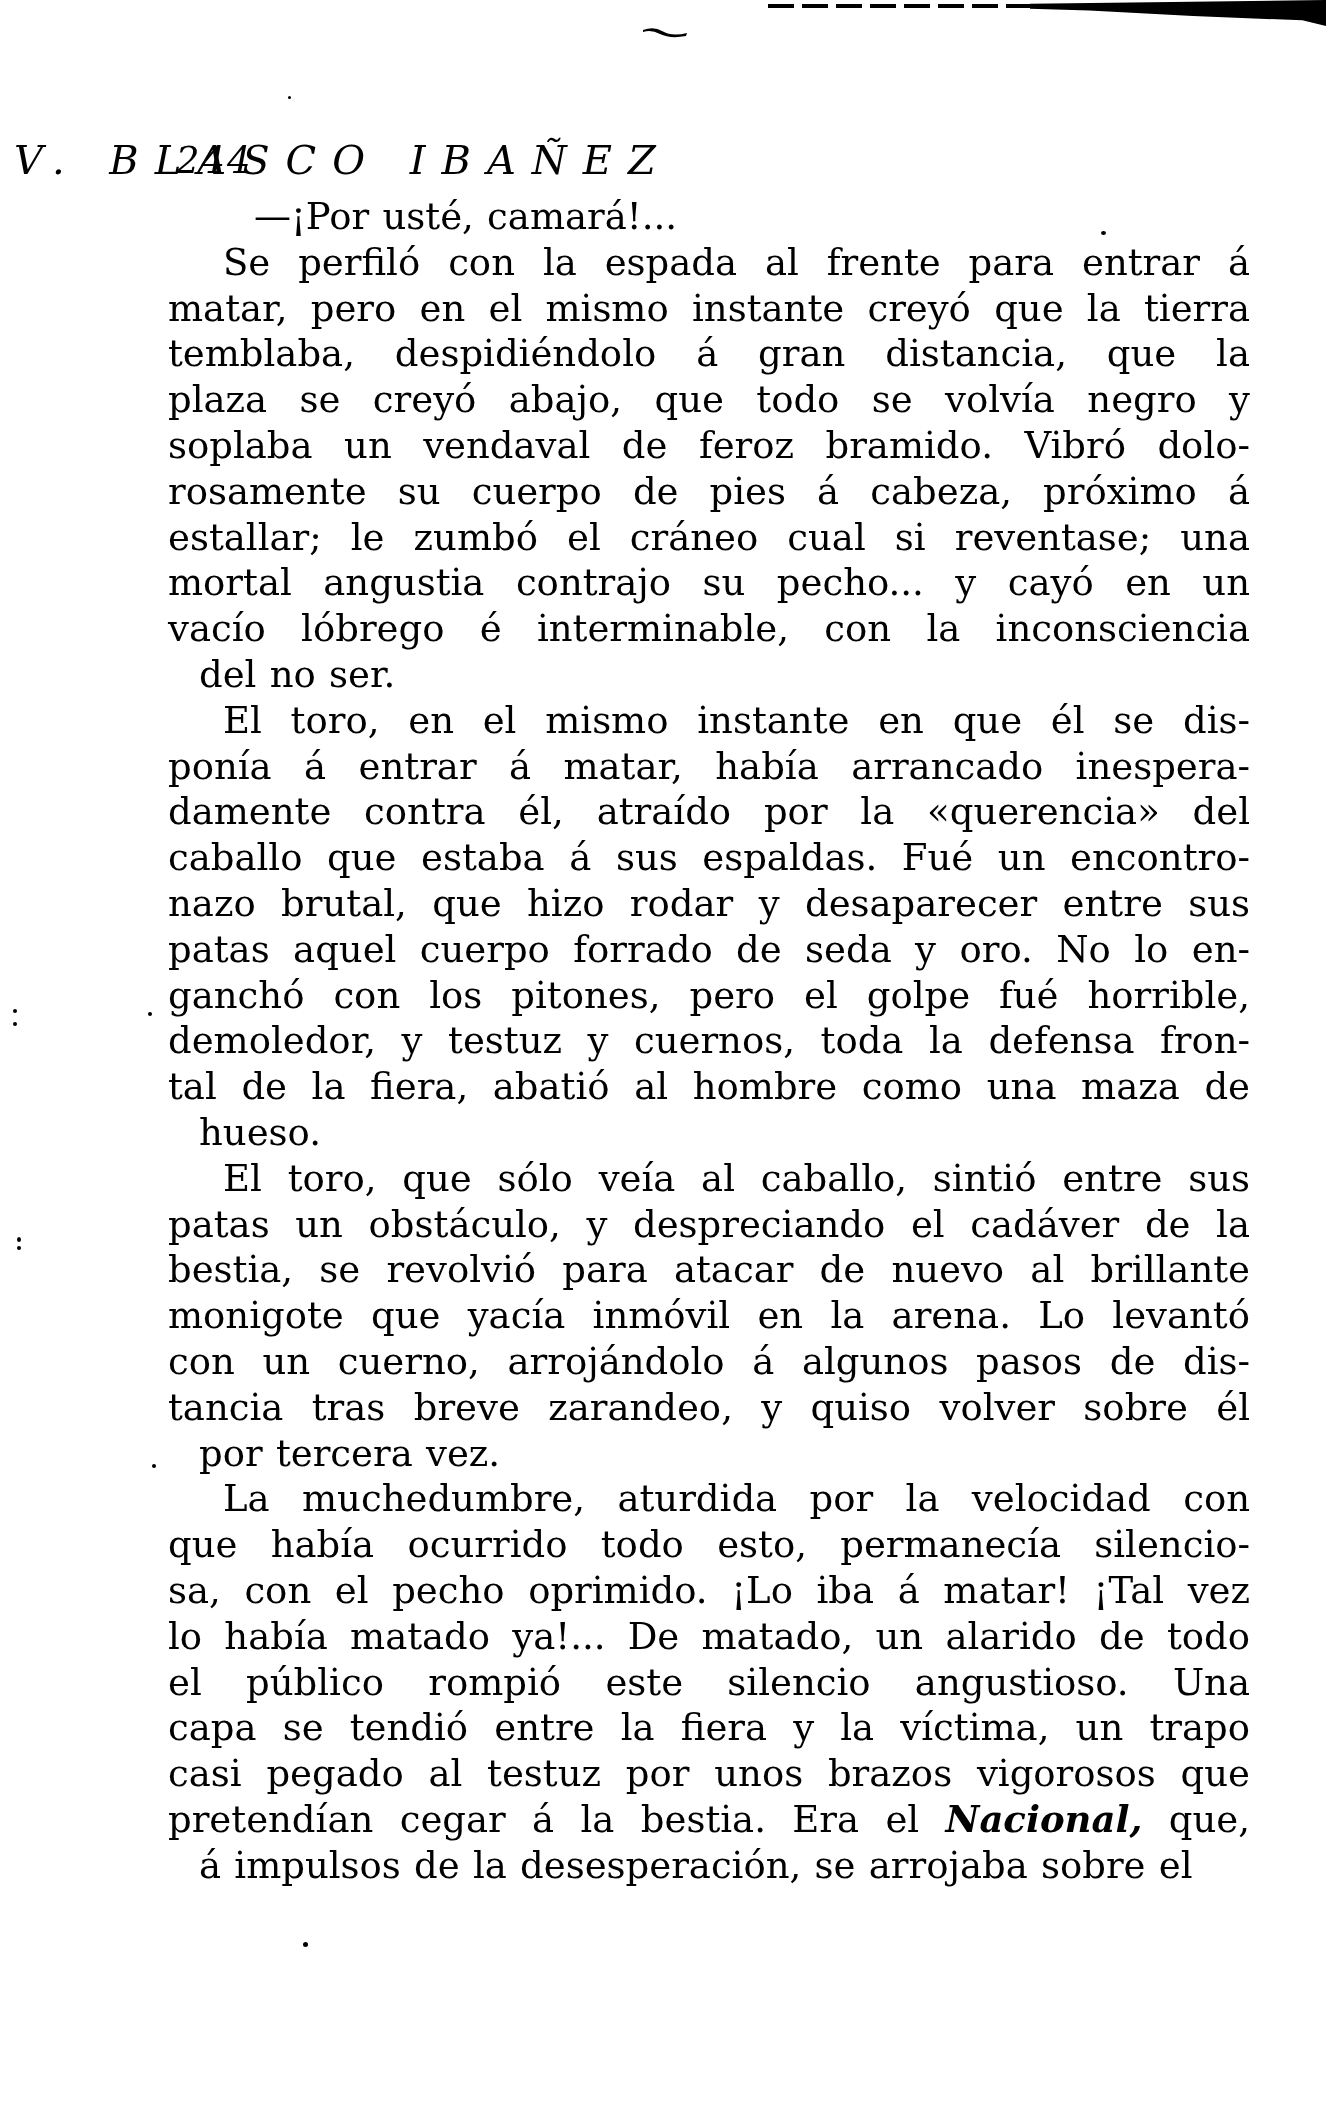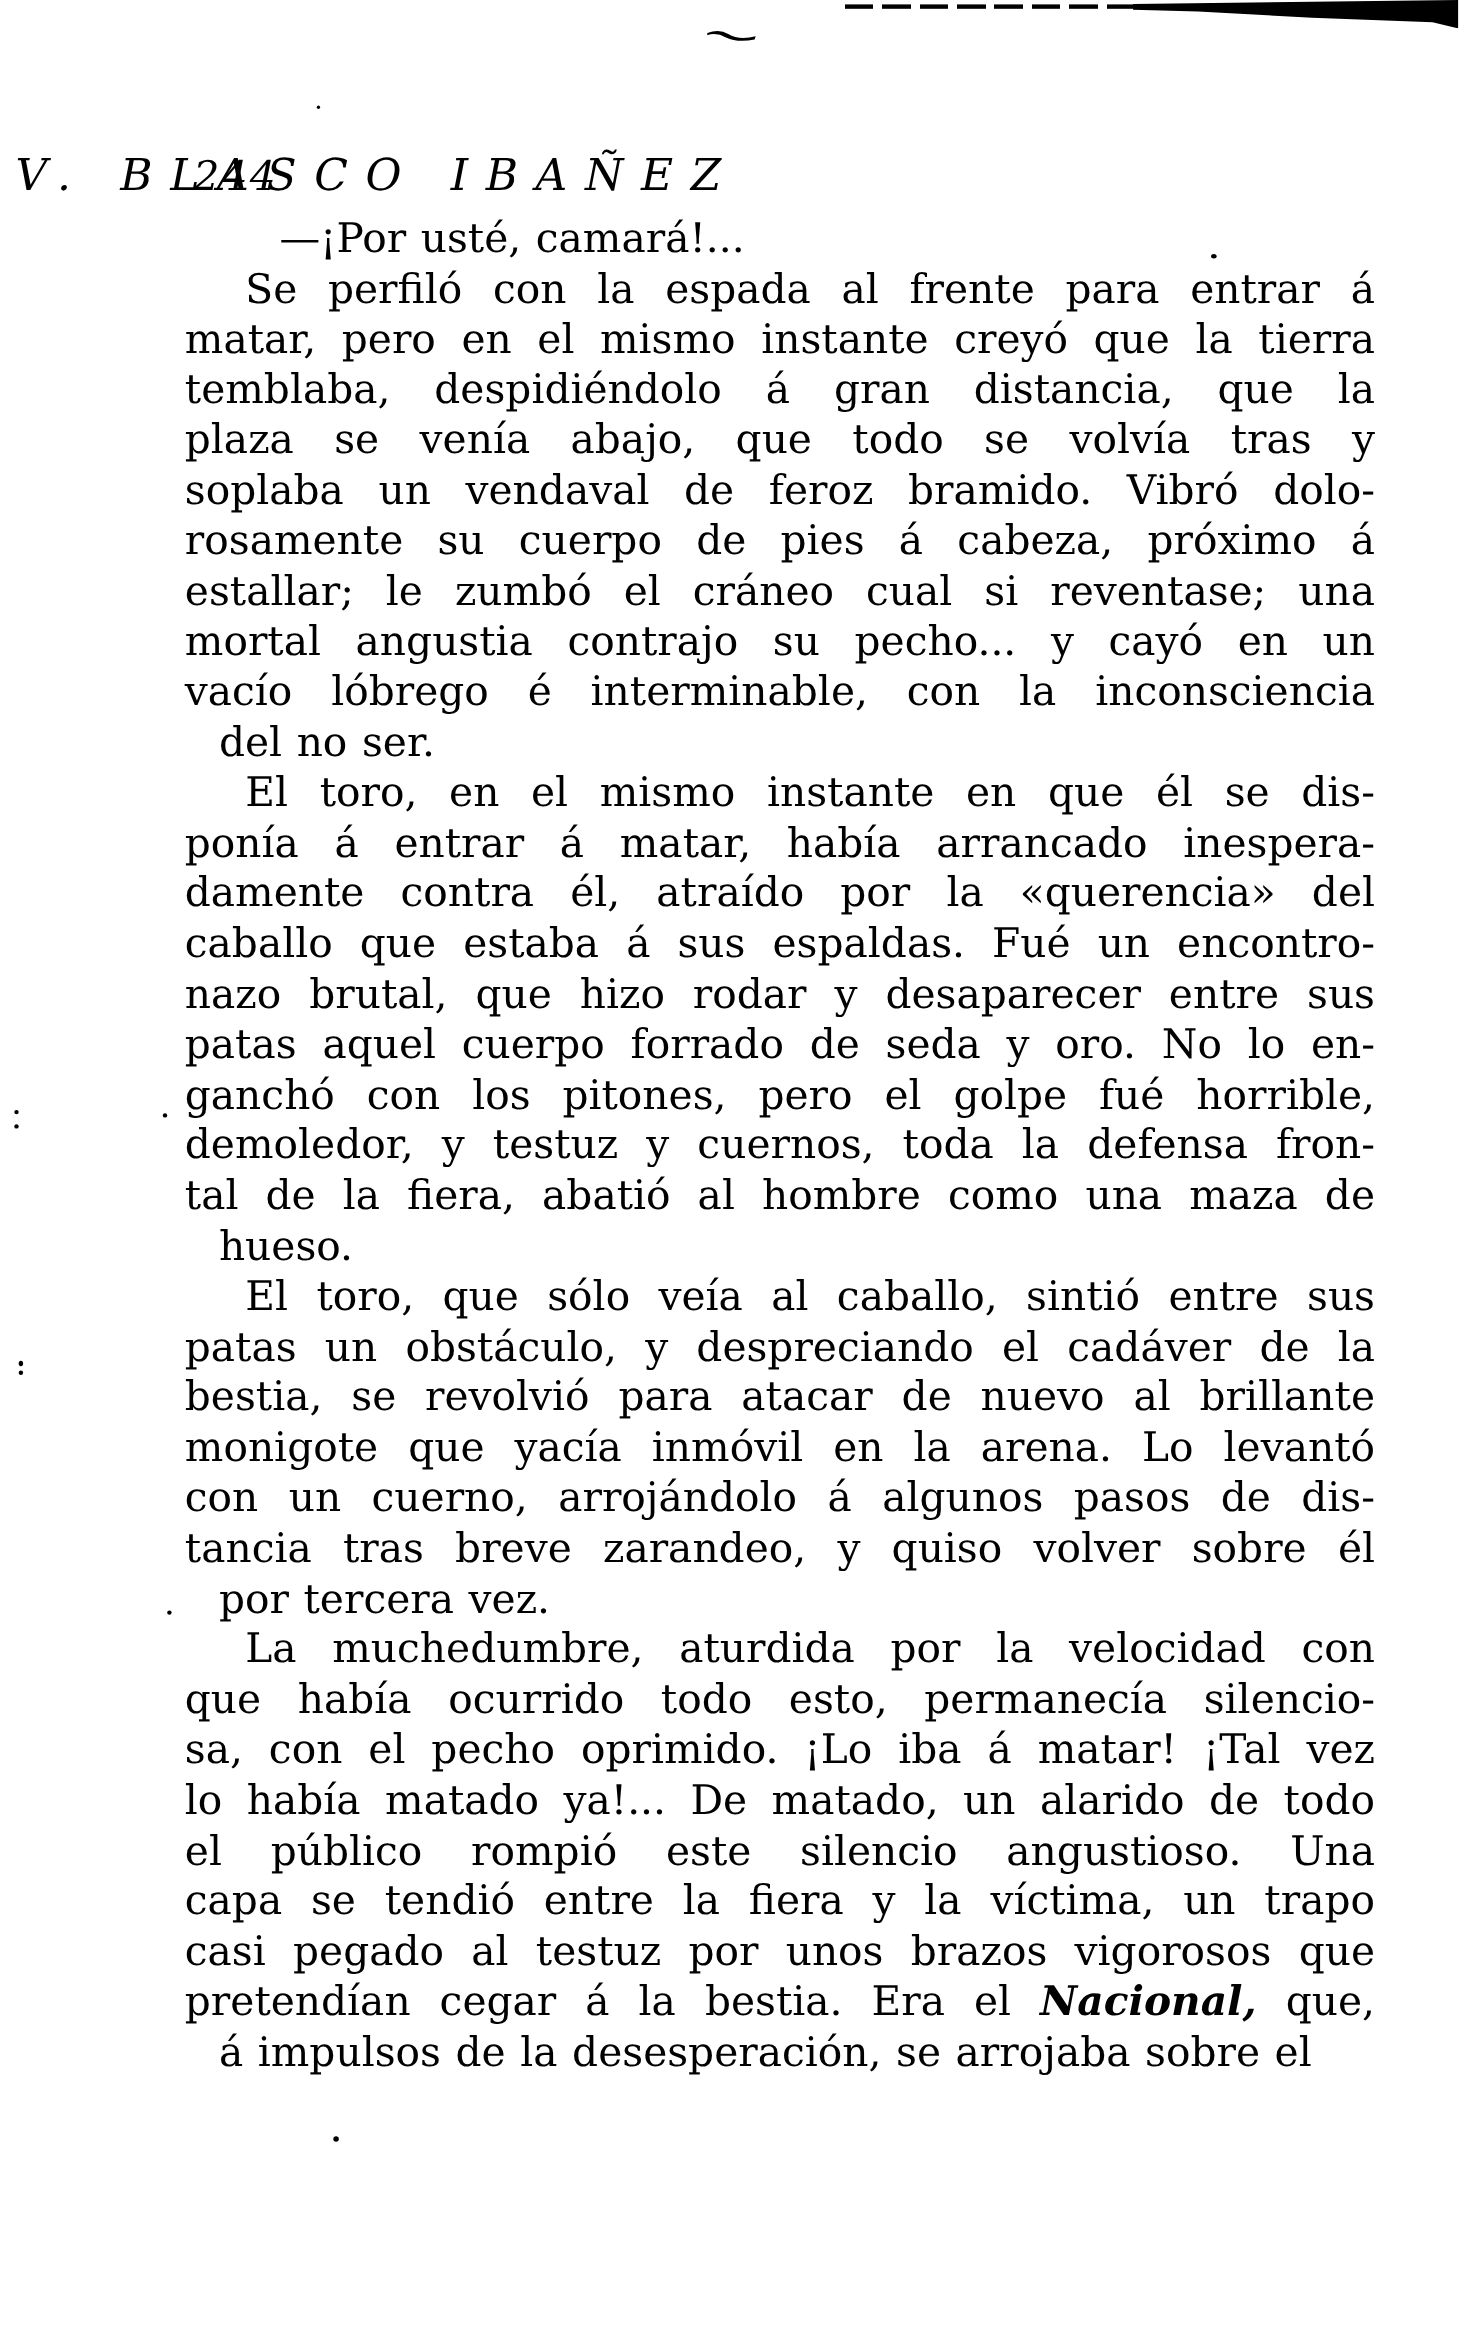--- a/index.html
+++ b/index.html
@@ -88,21 +88,21 @@
 <div class="running-header">V. BLASCO IBAÑEZ</div>
 
 <div class="text-block">
     <div class="paragraph">
       <div class="line indent last">—¡Por usté, camará!...</div>
     </div>
     <div class="paragraph">
       <div class="line indent">Se perfiló con la espada al frente para entrar á</div>
       <div class="line">matar, pero en el mismo instante creyó que la tierra</div>
       <div class="line">temblaba, despidiéndolo á gran distancia, que la</div>
-      <div class="line">plaza se venía abajo, que todo se volvía tras y</div>
+      <div class="line">plaza se creyó abajo, que todo se volvía negro y</div>
       <div class="line">soplaba un vendaval de feroz bramido. Vibró dolo-</div>
       <div class="line">rosamente su cuerpo de pies á cabeza, próximo á</div>
       <div class="line">estallar; le zumbó el cráneo cual si reventase; una</div>
       <div class="line">mortal angustia contrajo su pecho... y cayó en un</div>
       <div class="line">vacío lóbrego é interminable, con la inconsciencia</div>
       <div class="line last">del no ser.</div>
     </div>
     <div class="paragraph">
       <div class="line indent">El toro, en el mismo instante en que él se dis-</div>
       <div class="line">ponía á entrar á matar, había arrancado inespera-</div>

